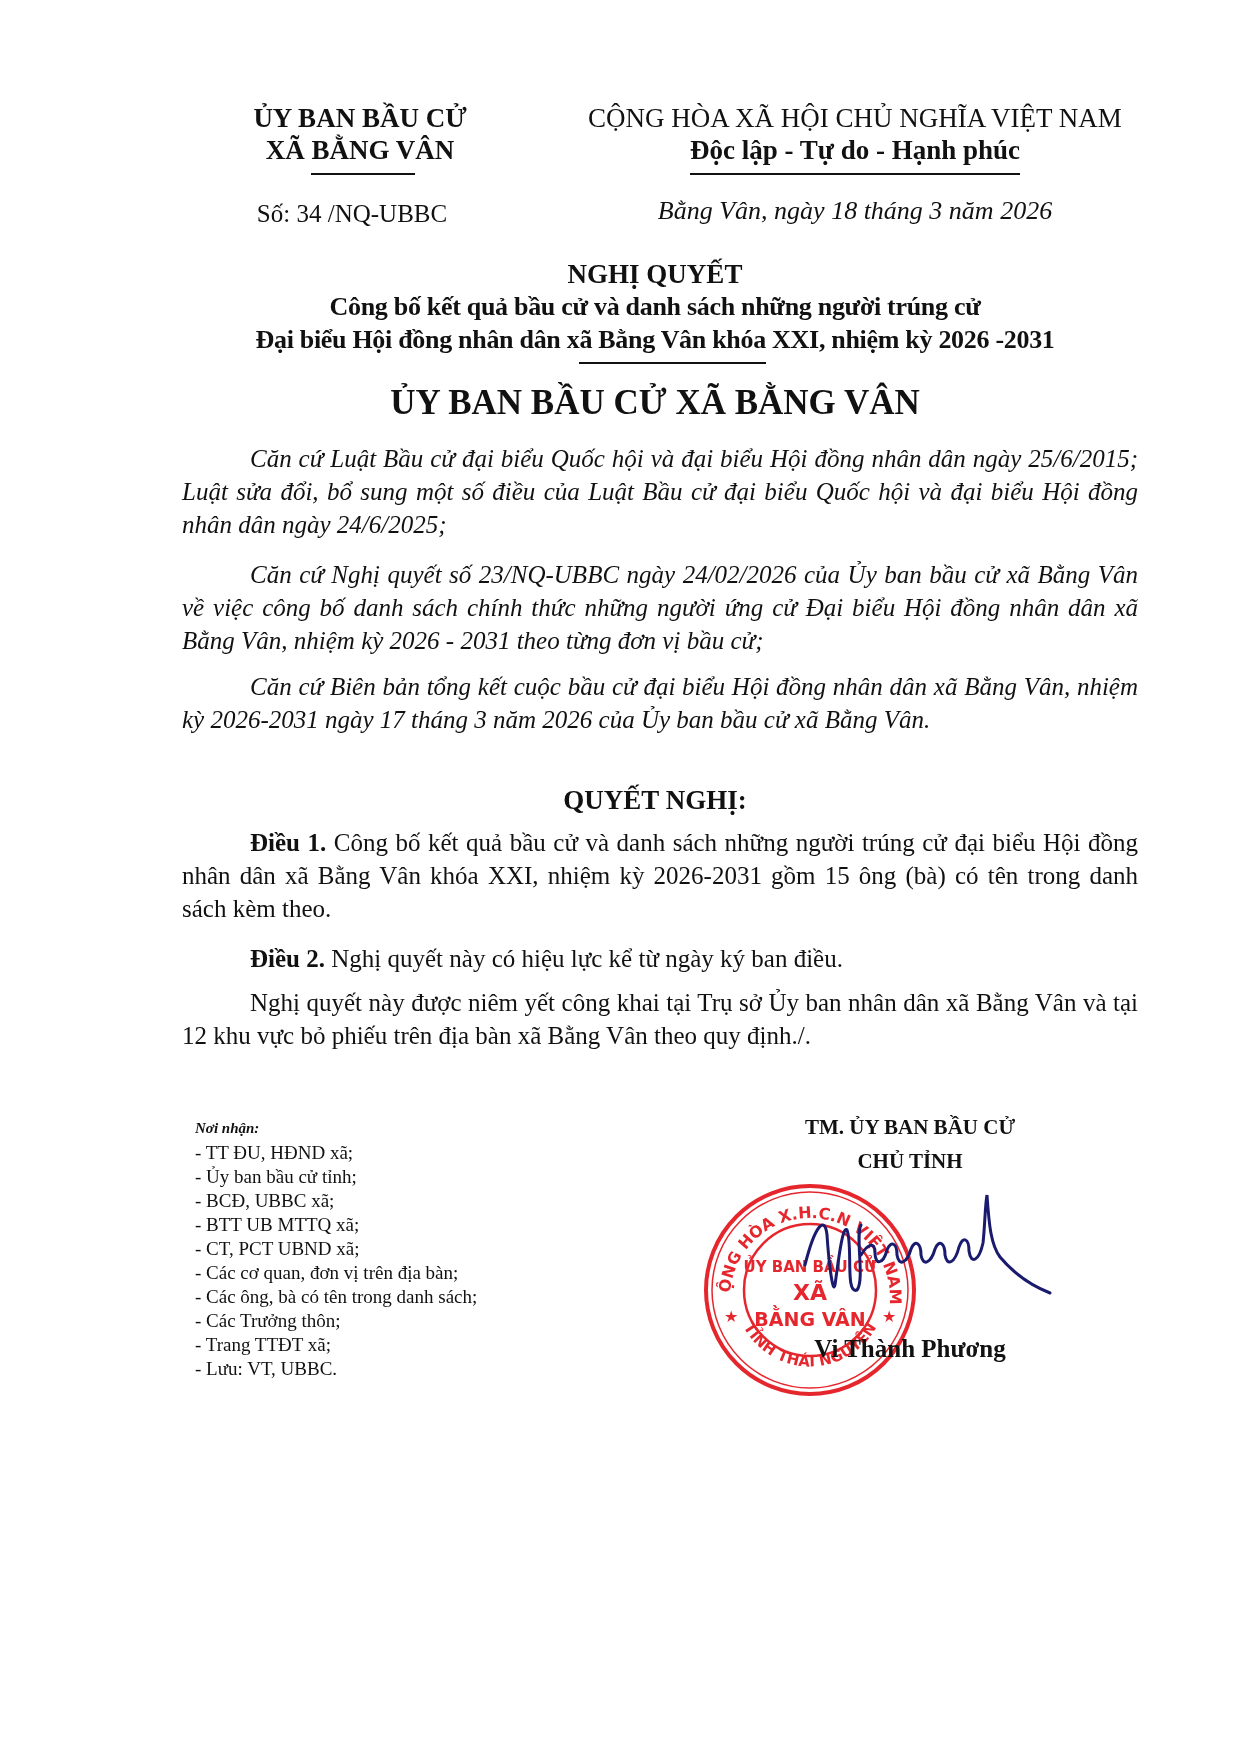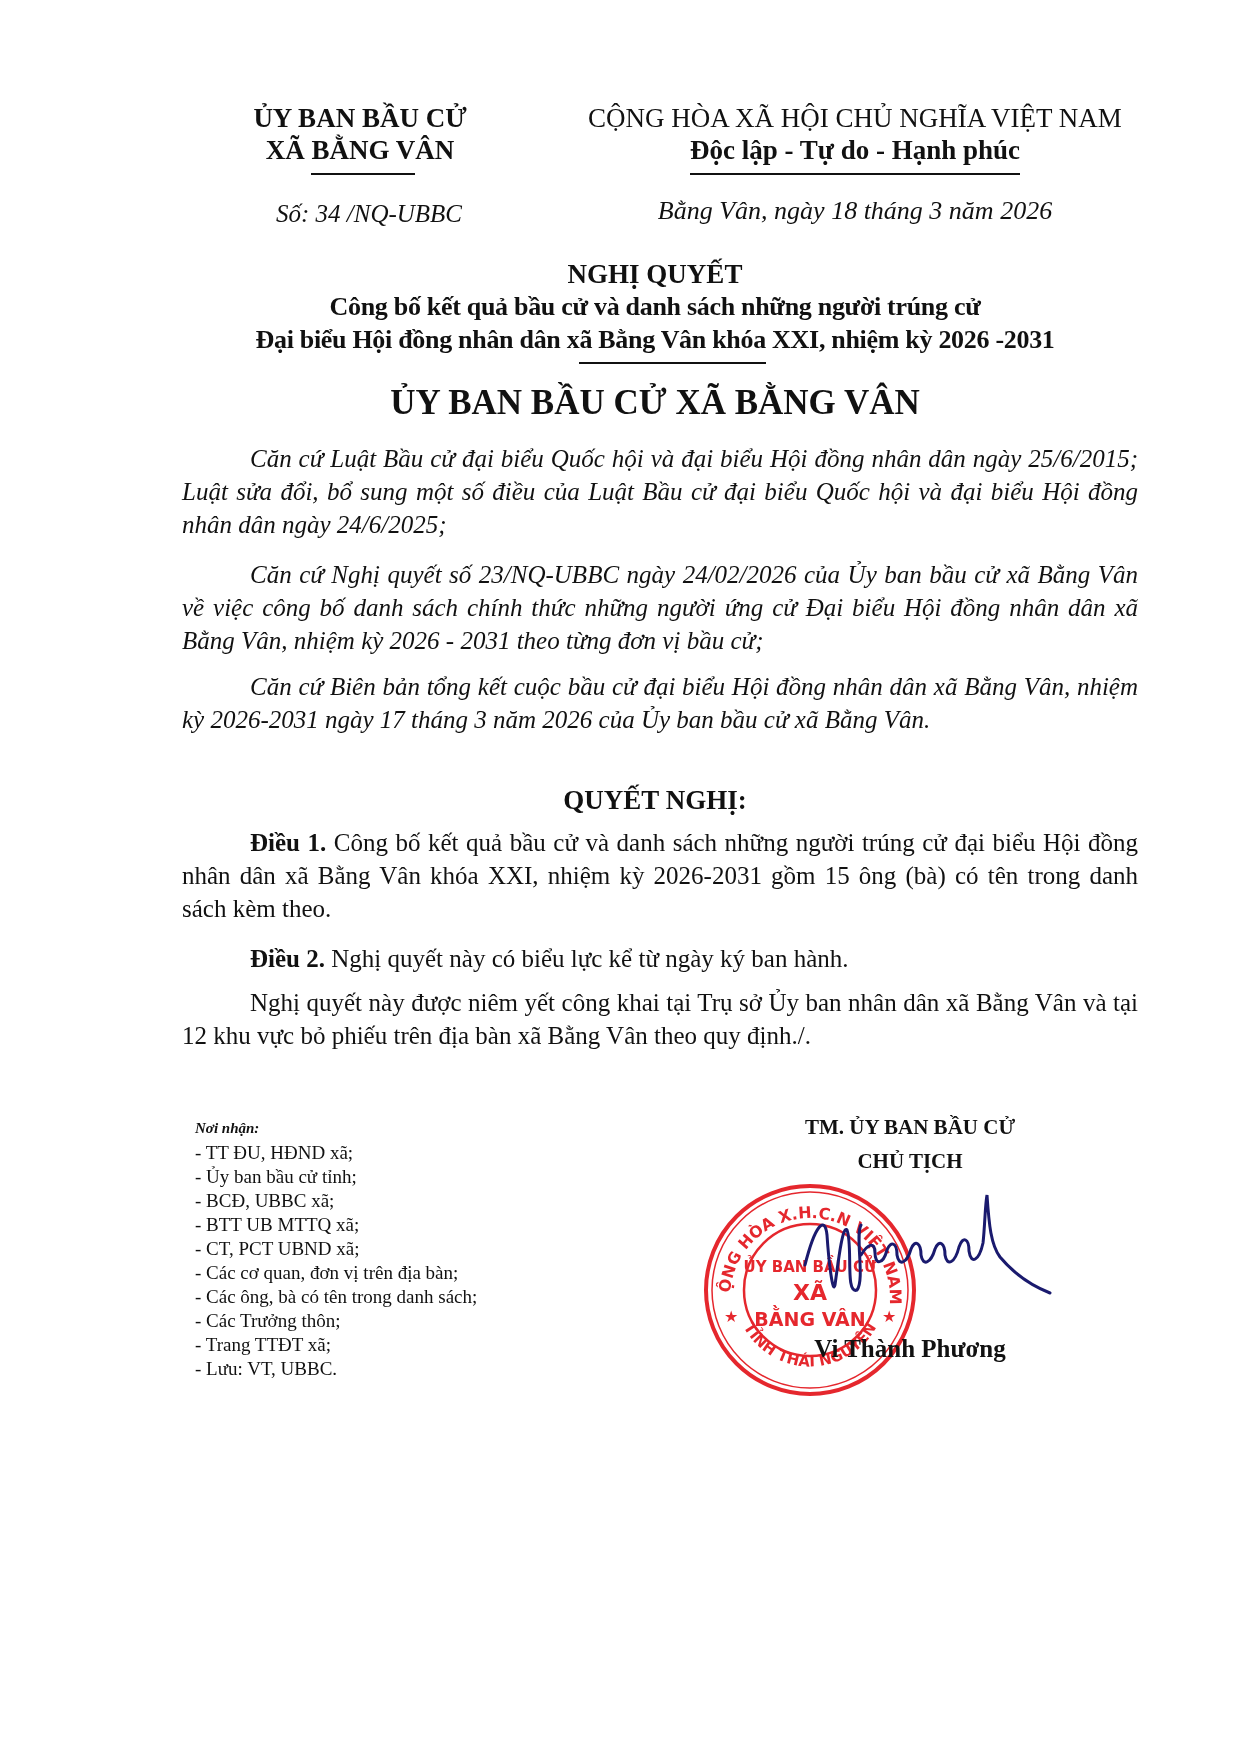--- a/index.html
+++ b/index.html
@@ -7,21 +7,21 @@
          font-family: "Liberation Serif", "DejaVu Serif", serif; color: #111; }
   .abs { position: absolute; }
   .center { text-align: center; }
   .bold { font-weight: bold; }
 
   
   #hdr-left { left: 200px; top: 102px; width: 320px; }
   #hdr-left .l1 { font-size: 27px; font-weight: bold; line-height: 32px; }
   #hdr-left .l2 { font-size: 27px; font-weight: bold; line-height: 32px; }
   .ul { border-bottom: 2px solid #111; padding-bottom: 8px; }
-  #so { left: 209px; top: 200px; width: 320px; font-size: 25px; font-style: italic; }
+  #so { left: 192px; top: 200px; width: 320px; font-size: 25px; }
 
   
   #hdr-right { left: 555px; top: 102px; width: 600px; }
   #hdr-right .r1 { font-size: 27px; font-weight: normal; line-height: 32px; white-space: nowrap; }
   #hdr-right .r2 { font-size: 27px; font-weight: bold; line-height: 32px; }
   #dateline { left: 555px; top: 196px; width: 600px; font-size: 26px; font-style: italic; }
 
   
   #title { left: 180px; top: 258px; width: 950px; }
   #title .t1 { font-size: 27px; font-weight: bold; line-height: 32px; }
@@ -72,40 +72,40 @@
   <div class="t3"><span>Đại biểu Hội đồng nhân dân x</span><span class="ul">ã Bằng Vân khóa</span><span> XXI, nhiệm kỳ 2026 -2031</span></div>
 </div>
 <div id="committee" class="abs center">ỦY BAN BẦU CỬ XÃ BẰNG VÂN</div>
 
 <div id="p1" class="abs para"><span class="ind"></span><span>Căn cứ Luật Bầu cử đại biểu Quốc hội và đại biểu Hội đồng nhân dân ngày 25/6/2015; Luật sửa đổi, bổ sung một số điều của Luật Bầu cử đại biểu Quốc hội và đại biểu Hội đồng nhân dân ngày 24/6/2025;</span></div>
 <div id="p2" class="abs para"><span class="ind"></span><span>Căn cứ Nghị quyết số 23/NQ-UBBC ngày 24/02/2026 của Ủy ban bầu cử xã Bằng Vân về việc công bố danh sách chính thức những người ứng cử Đại biểu Hội đồng nhân dân xã Bằng Vân, nhiệm kỳ 2026 - 2031 theo từng đơn vị bầu cử;</span></div>
 <div id="p3" class="abs para"><span class="ind"></span><span>Căn cứ Biên bản tổng kết cuộc bầu cử đại biểu Hội đồng nhân dân xã Bằng Vân, nhiệm kỳ 2026-2031 ngày 17 tháng 3 năm 2026 của Ủy ban bầu cử xã Bằng Vân.</span></div>
 
 <div id="qn" class="abs center">QUYẾT NGHỊ:</div>
 <div id="d1" class="abs para"><span class="ind"></span><span class="bold">Điều 1.</span><span> Công bố kết quả bầu cử và danh sách những người trúng cử đại biểu Hội đồng nhân dân xã Bằng Vân khóa XXI, nhiệm kỳ 2026-2031 gồm 15 ông (bà) có tên trong danh sách kèm theo.</span></div>
-<div id="d2" class="abs para"><span class="ind"></span><span class="bold">Điều 2.</span><span> Nghị quyết này có biểu lực kể từ ngày ký ban hành.</span></div>
+<div id="d2" class="abs para"><span class="ind"></span><span class="bold">Điều 2.</span><span> Nghị quyết này có hiệu lực kể từ ngày ký ban điều.</span></div>
 <div id="d3" class="abs para"><span class="ind"></span><span>Nghị quyết này được niêm yết công khai tại Trụ sở Ủy ban nhân dân xã Bằng Vân và tại 12 khu vực bỏ phiếu trên địa bàn xã Bằng Vân theo quy định./.</span></div>
 
 <div id="recv" class="abs">
   <div class="rt">Nơi nhận:</div>
   <div>- TT ĐU, HĐND xã;</div>
   <div>- Ủy ban bầu cử tỉnh;</div>
   <div>- BCĐ, UBBC xã;</div>
   <div>- BTT UB MTTQ xã;</div>
   <div>- CT, PCT UBND xã;</div>
   <div>- Các cơ quan, đơn vị trên địa bàn;</div>
   <div>- Các ông, bà có tên trong danh sách;</div>
   <div>- Các Trưởng thôn;</div>
   <div>- Trang TTĐT xã;</div>
   <div>- Lưu: VT, UBBC.</div>
 </div>
 
 <div id="sig" class="abs center">
   <div class="s1">TM. ỦY BAN BẦU CỬ</div>
-  <div class="s1">CHỦ TỊCH</div>
+  <div class="s1">CHỦ TỈNH</div>
 </div>
 
 <svg id="stamp" class="abs" viewBox="0 0 220 220" style="opacity:0.92">
   <defs>
     <path id="arcTop" d="M 30 118 A 80 80 0 0 1 190 118"></path>
     <path id="arcBot" d="M 40 140 A 76 76 0 0 0 180 140"></path>
   </defs>
   <circle cx="110" cy="110" r="104" fill="none" stroke="#e3151c" stroke-width="4"></circle>
   <circle cx="110" cy="110" r="98" fill="none" stroke="#e3151c" stroke-width="1.5"></circle>
   <circle cx="110" cy="110" r="66" fill="none" stroke="#e3151c" stroke-width="2.5"></circle>

